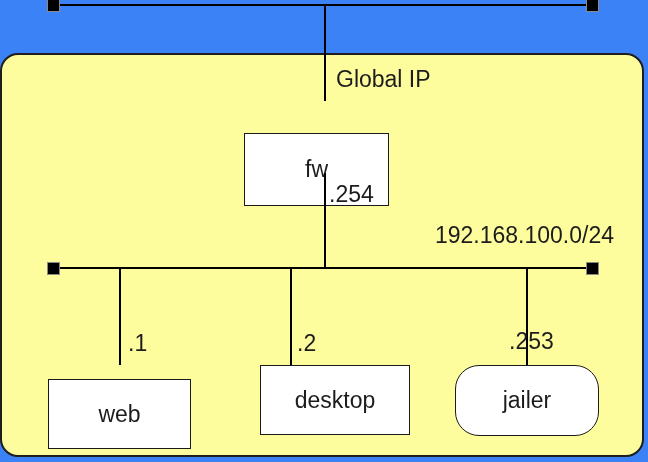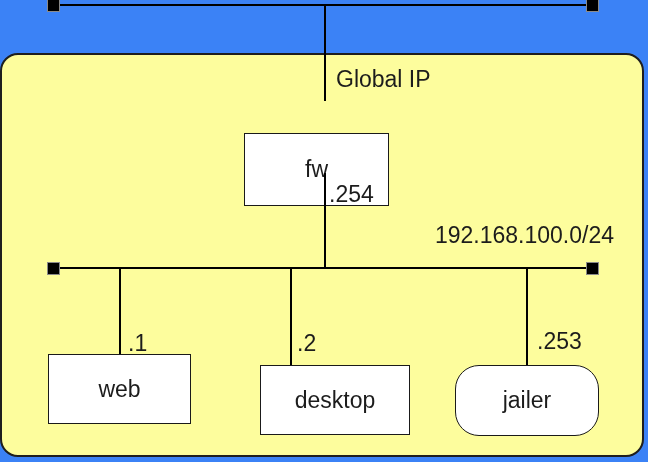--- a/index.html
+++ b/index.html
@@ -54,22 +54,22 @@
   #fw-ip      { left: 329px; top: 183px; }
   #lan-lbl    { left: 430px; top: 224px; width: 184px; text-align: right; }
   #lan-line   { left: 54px;  top: 267px; width: 539px; }
   #lan-ep-l   { left: 47px;  top: 262px; }
   #lan-ep-r   { left: 586px; top: 262px; }
   #web-link     { left: 119px; top: 269px; height: 96px; }
   #desktop-link { left: 290px; top: 269px; height: 96px; }
   #jailer-link  { left: 526px; top: 269px; height: 96px; }
   #web-ip     { left: 128px; top: 332px; }
   #desktop-ip { left: 297px; top: 332px; }
-  #jailer-ip  { left: 537px; top: 330px; }
-  #node-web     { left: 48px;  top: 354px; width: 141px; height: 68px; text-align: right; }
+  #jailer-ip  { left: 509px; top: 330px; }
+  #node-web     { left: 48px;  top: 379px; width: 141px; height: 68px; text-align: right; }
   #node-desktop { left: 216px; top: 365px; width: 148px; height: 68px; margin-left: 44px; }
   #node-jailer  { left: 455px; top: 365px; width: 142px; height: 69px; border-radius: 24px; }
 </style>
 </head>
 <body>
 
 <div class="stage">
 
   <div class="hline" id="wan-line"></div>
   <div class="endpoint" id="wan-ep-l"></div>

